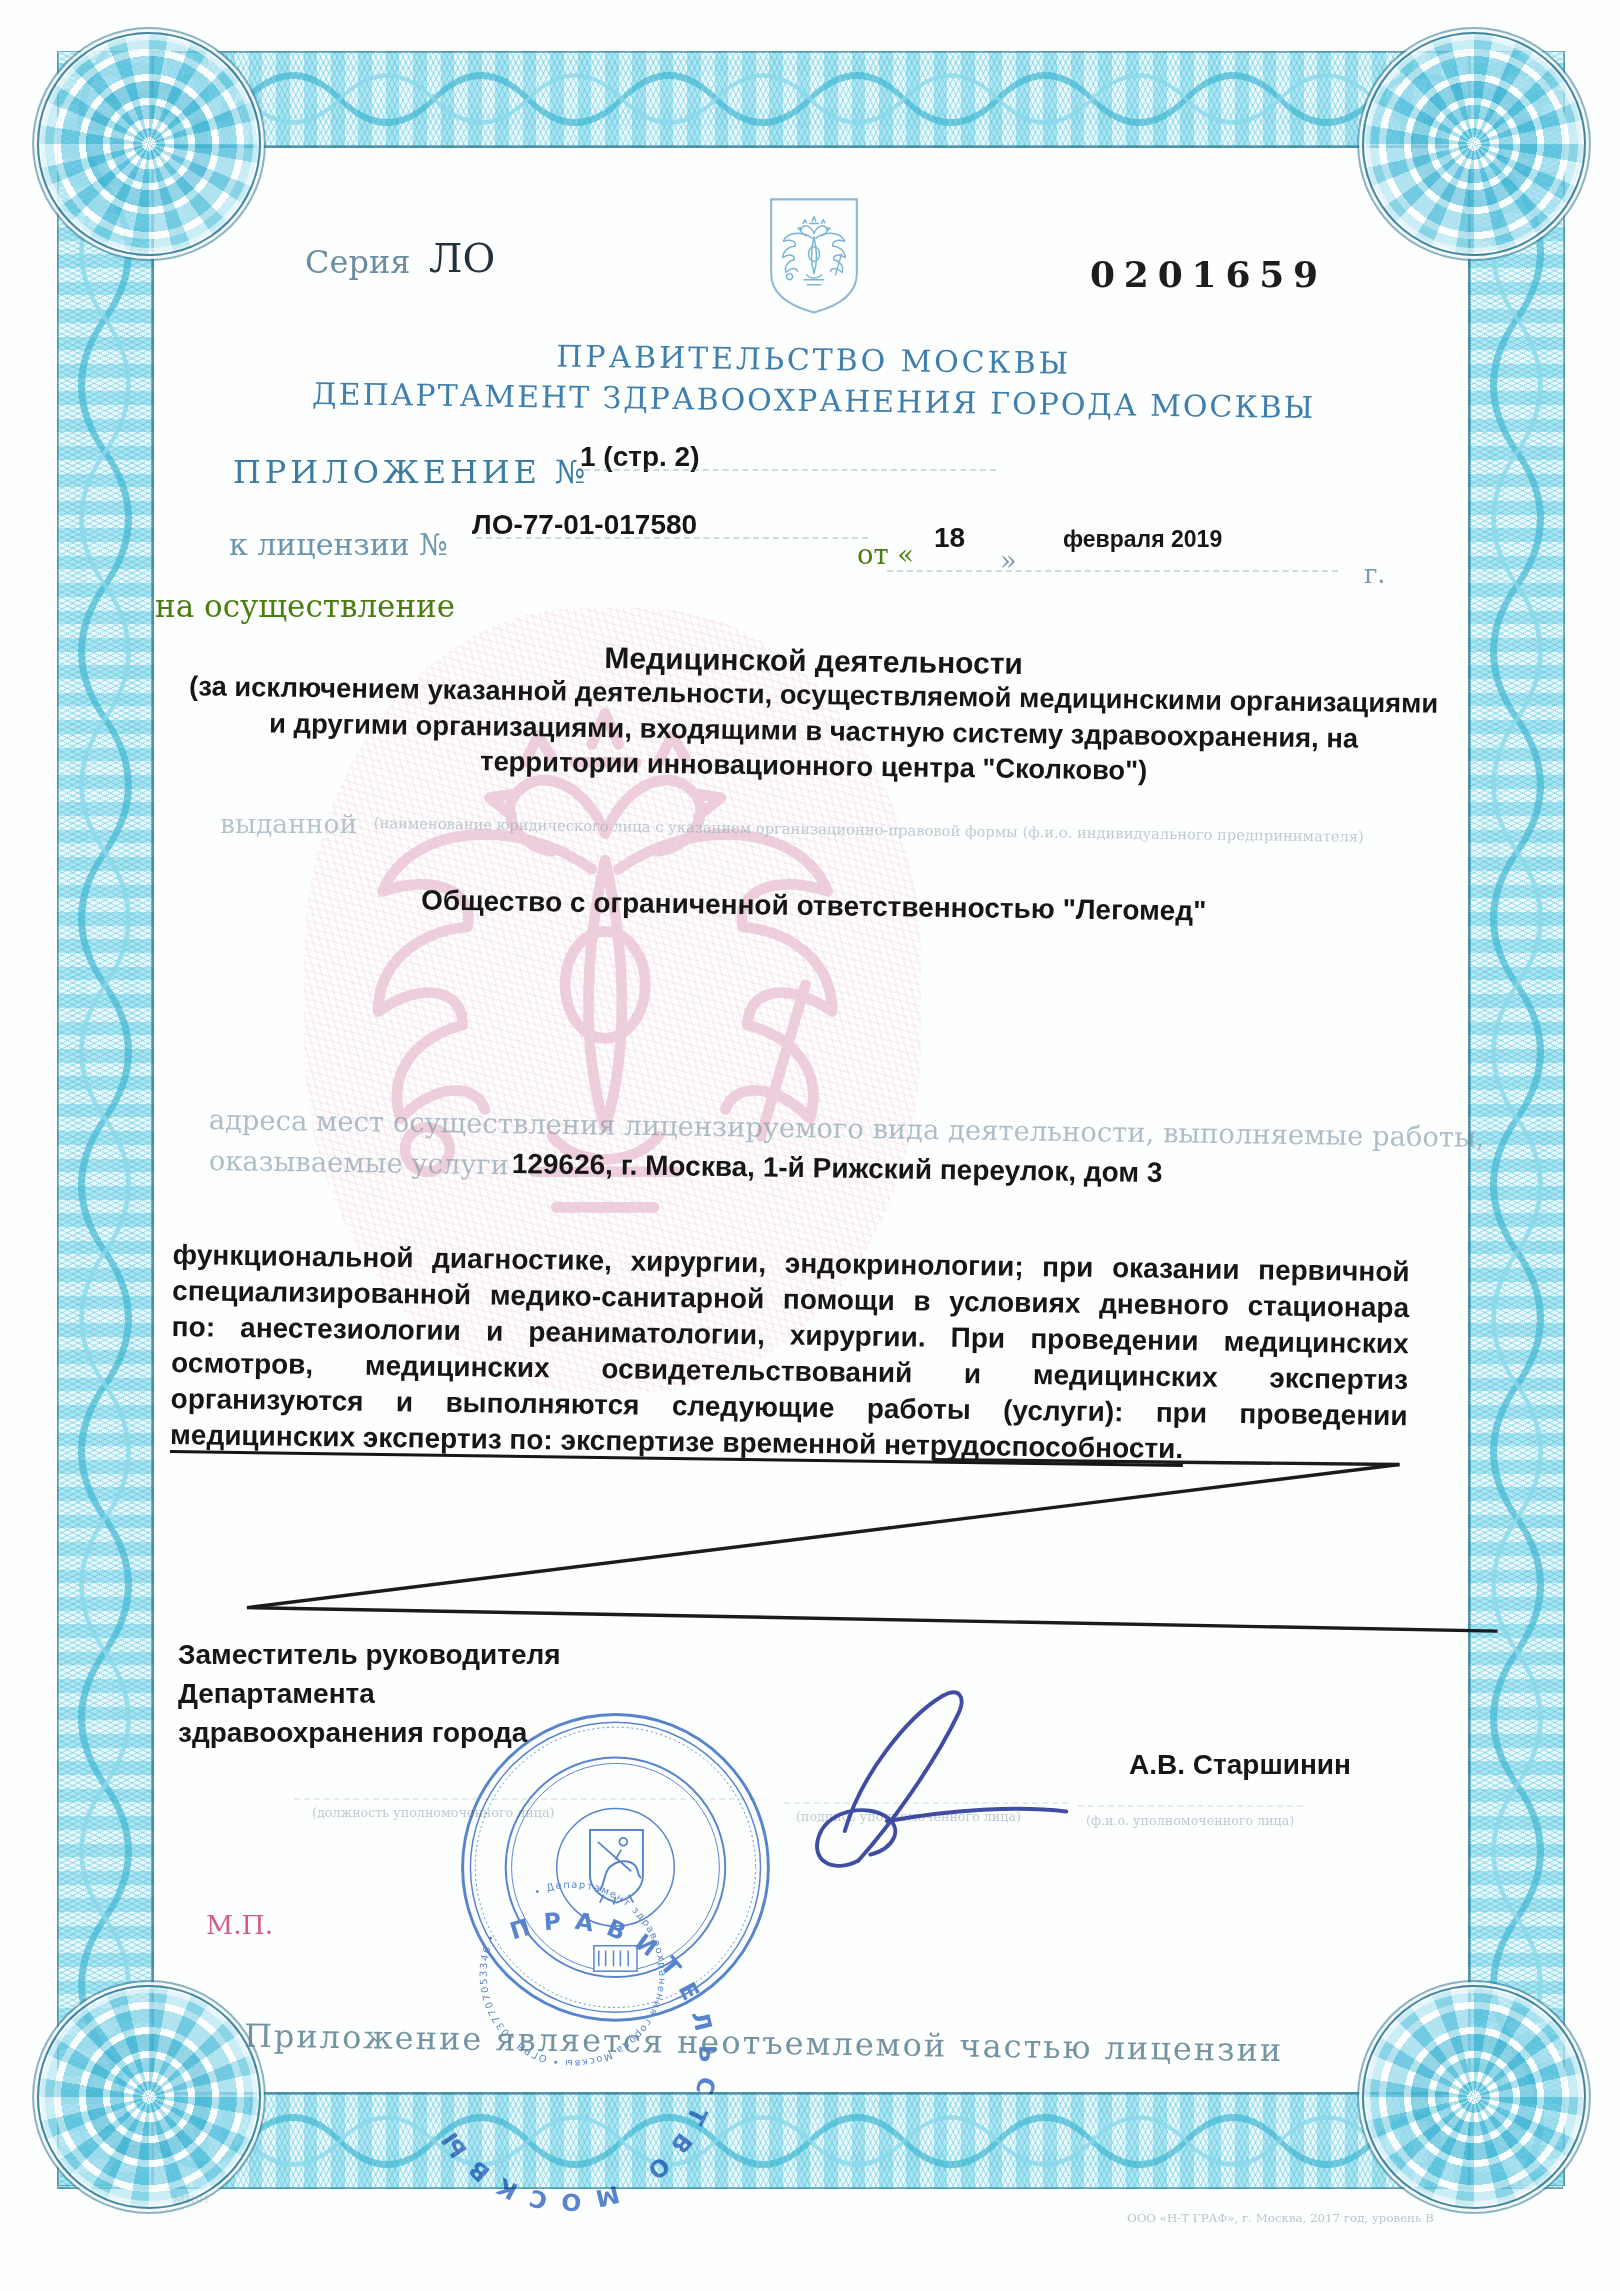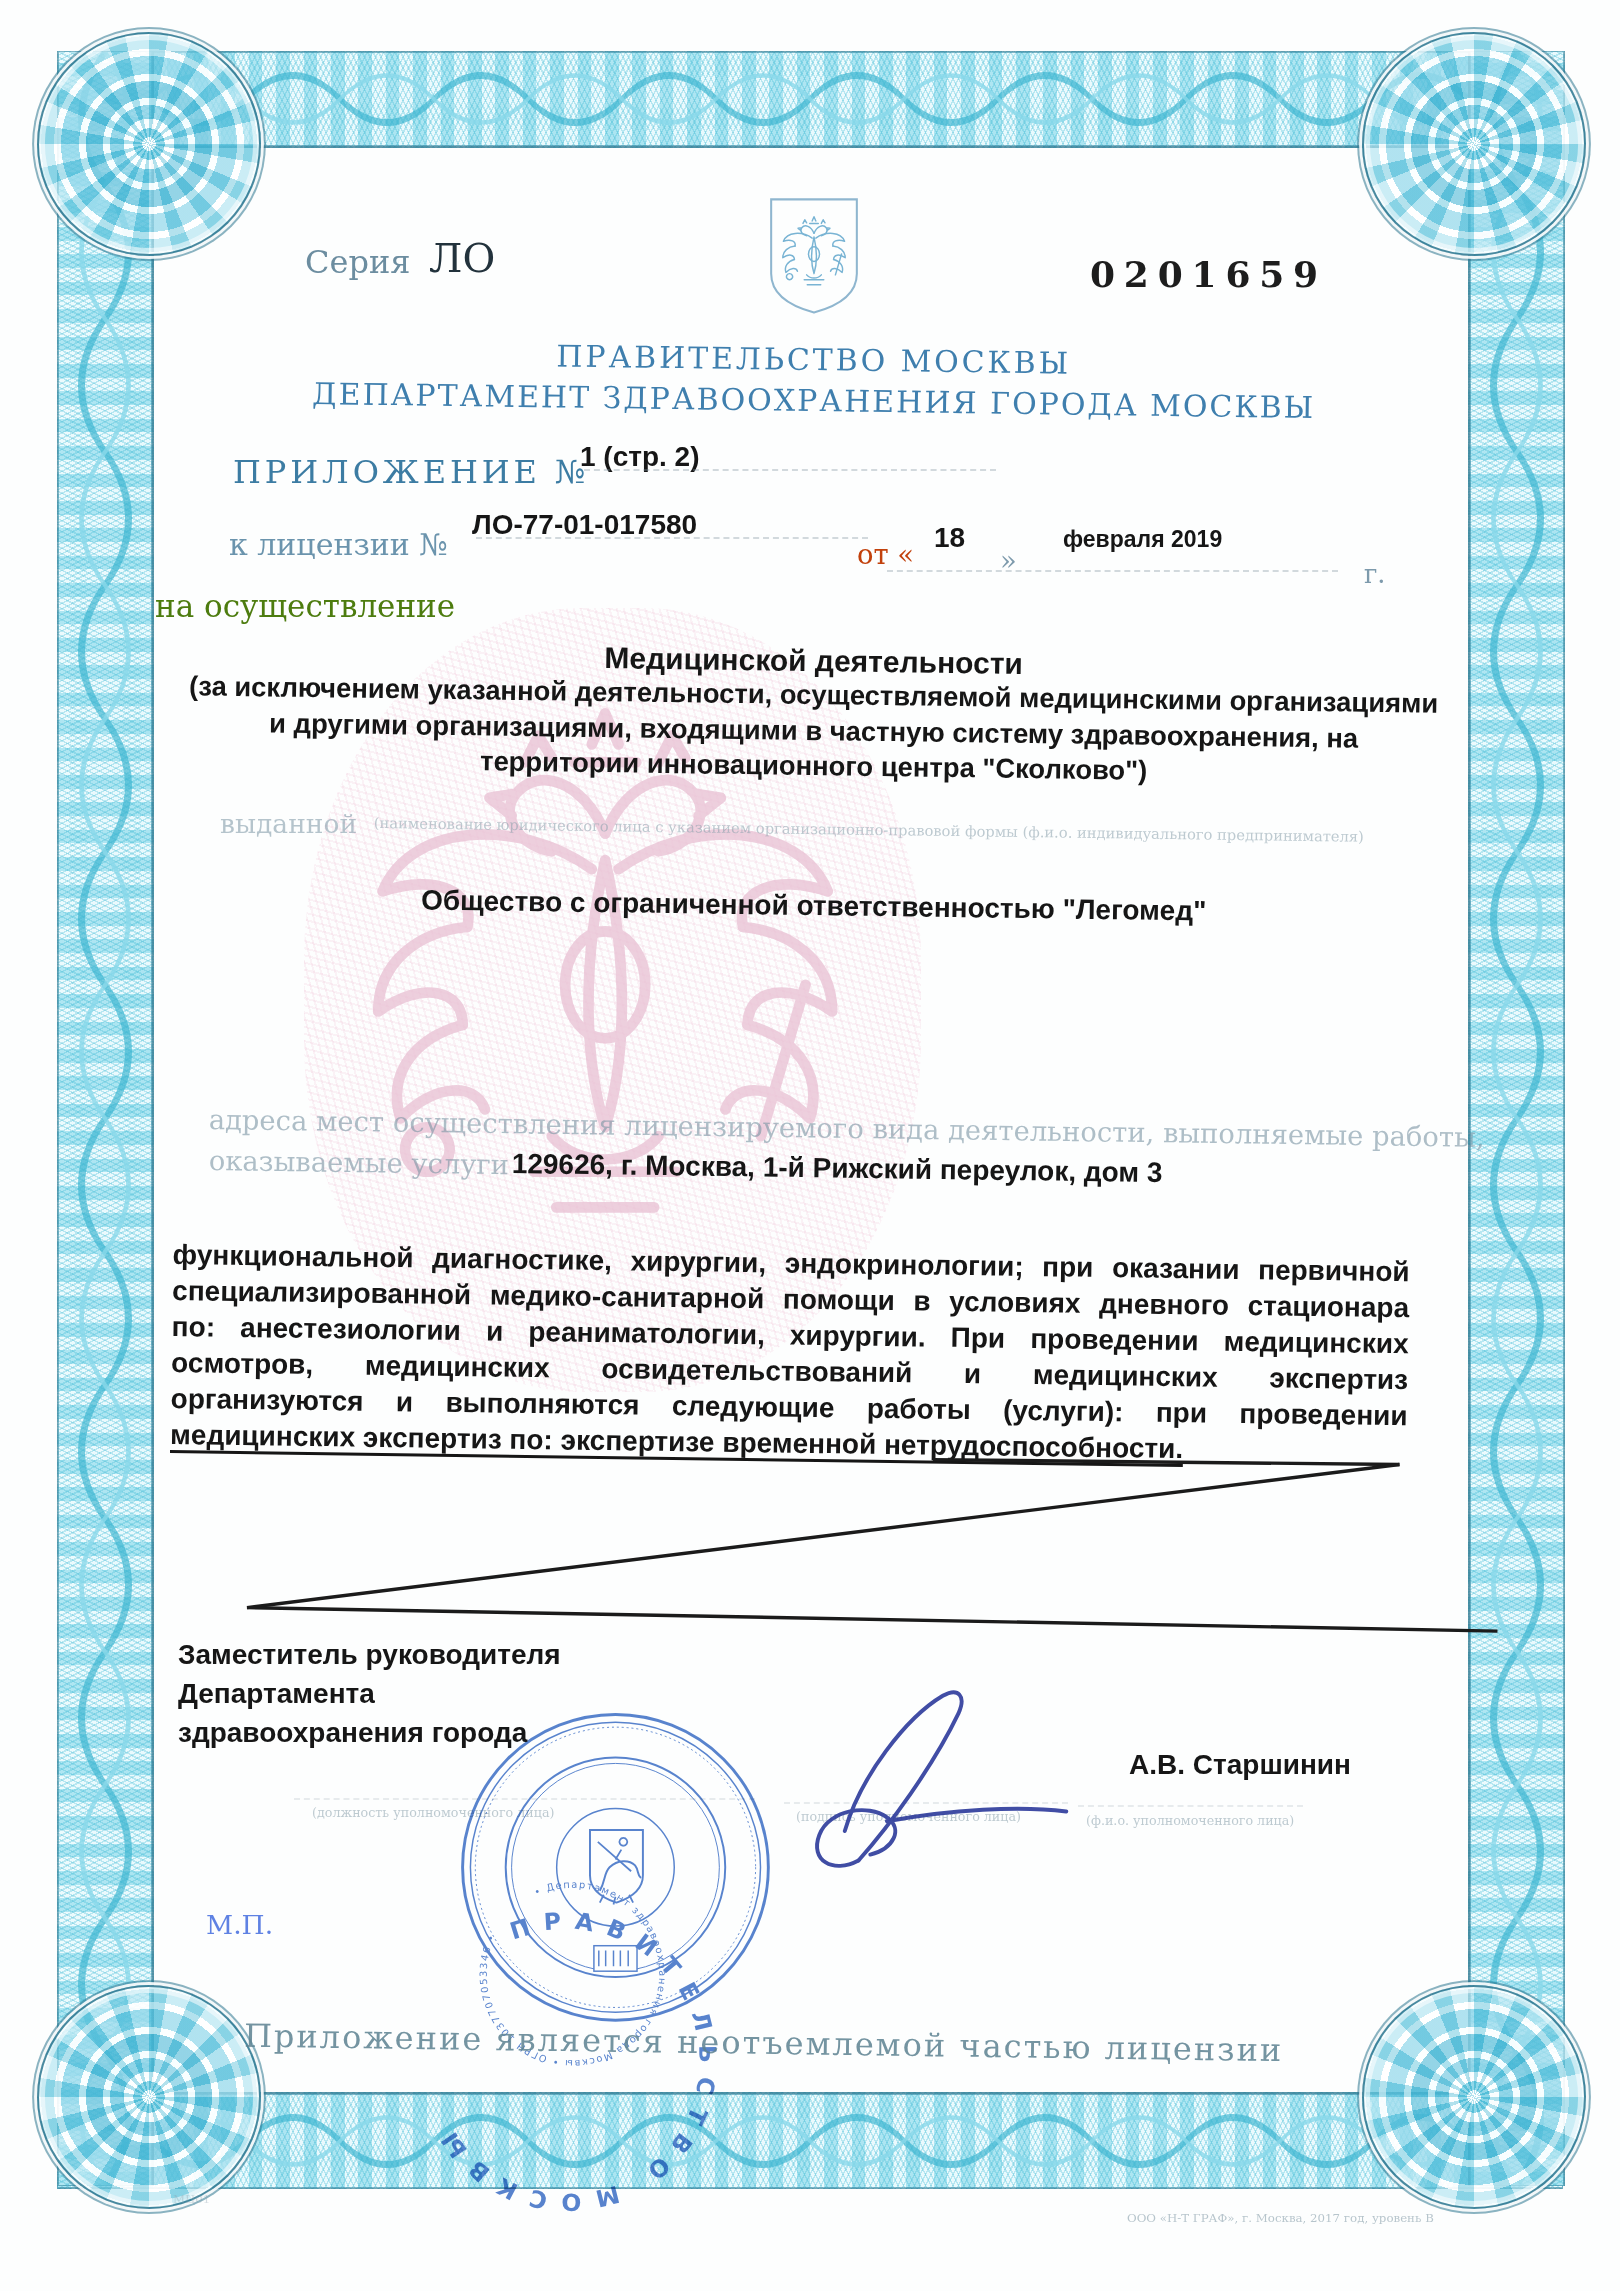--- a/index.html
+++ b/index.html
@@ -127,21 +127,21 @@
   <div class="center-wrap tilt" style="top:374px;font-size:30px;letter-spacing:2px;color:#3f7fae">ДЕПАРТАМЕНТ ЗДРАВООХРАНЕНИЯ ГОРОДА МОСКВЫ</div>
 
   <span class="form" style="left:233px;top:453px;font-size:32px;letter-spacing:3.9px;color:#3c7ca3">ПРИЛОЖЕНИЕ  №</span>
   <span class="typed" style="left:580px;top:441px;font-size:28px">1 (стр. 2)</span>
   <div class="dashline" style="left:584px;top:469px;width:412px"></div>
 
   <span class="form" style="left:229px;top:527px;font-size:30px;color:#6b94ad">к лицензии №</span>
   <span class="typed" style="left:472px;top:509px;font-size:28px">ЛО-77-01-017580</span>
   <div class="dashline" style="left:476px;top:537px;width:392px"></div>
 
-  <span class="form" style="left:857px;top:539px;font-size:27.4px;color:#c2410c">от «</span>
+  <span class="form" style="left:857px;top:539px;font-size:27.4px;color:#4d7c0f">от «</span>
   <span class="typed" style="left:934px;top:522px;font-size:28px">18</span>
   <span class="form" style="left:1000px;top:545px;font-size:27.4px;color:#7d9aac">»</span>
   <span class="typed" style="left:1063px;top:526px;font-size:23px">февраля 2019</span>
   <span class="form" style="left:1364px;top:559px;font-size:25.5px;color:#7d9aac">г.</span>
   <div class="dashline" style="left:887px;top:570px;width:451px"></div>
 
   <span class="form" style="left:155px;top:588px;font-size:31px;color:#4d7c0f">на осуществление</span>
   <div class="center-wrap typed tilt" style="top:635px;font-size:30px;position:absolute">Медицинской деятельности</div>
   <div class="center-wrap typed tilt" style="top:670px;font-size:27.4px;position:absolute">(за исключением указанной деятельности, осуществляемой медицинскими организациями</div>
   <div class="center-wrap typed tilt" style="top:706px;font-size:27.4px;position:absolute">и другими организациями, входящими в частную систему здравоохранения, на</div>
@@ -177,21 +177,21 @@
   </div>
   <span class="typed" style="left:1129px;top:1749px;font-size:28px">А.В. Старшинин</span>
 
   <div class="dashline" style="left:294px;top:1798px;width:461px;opacity:.5"></div>
   <div class="dashline" style="left:784px;top:1802px;width:284px;opacity:.5"></div>
   <div class="dashline" style="left:1078px;top:1805px;width:225px;opacity:.5"></div>
   <span class="caption" style="left:312px;top:1805px;font-size:12.7px">(должность уполномоченного лица)</span>
   <span class="caption" style="left:796px;top:1809px;font-size:12.7px">(подпись уполномоченного лица)</span>
   <span class="caption" style="left:1086px;top:1813px;font-size:12.7px">(ф.и.о. уполномоченного лица)</span>
 
-  <span class="form" style="left:206px;top:1909px;font-size:26.5px;color:#1d4ed8;opacity:.7">М.П.</span>
+  <span class="form" style="left:206px;top:1909px;font-size:26.5px;color:#be185d;opacity:.7">М.П.</span>
 
   <svg class="overlay" style="mix-blend-mode:multiply" viewBox="0 0 1653 2338">
     <g transform="translate(470,1747)" opacity=".88">
       <g stroke="#4374c8" fill="none">
         <circle cx="158" cy="158" r="156" stroke-width="3"></circle>
         <circle cx="158" cy="158" r="148" stroke-width="1.5"></circle>
         <circle cx="158" cy="158" r="143" stroke-width="1" stroke-dasharray="2 3"></circle>
         <circle cx="158" cy="158" r="112" stroke-width="2"></circle>
         <circle cx="158" cy="158" r="106" stroke-width="1"></circle>
         <circle cx="158" cy="158" r="60" stroke-width="1.5"></circle>

